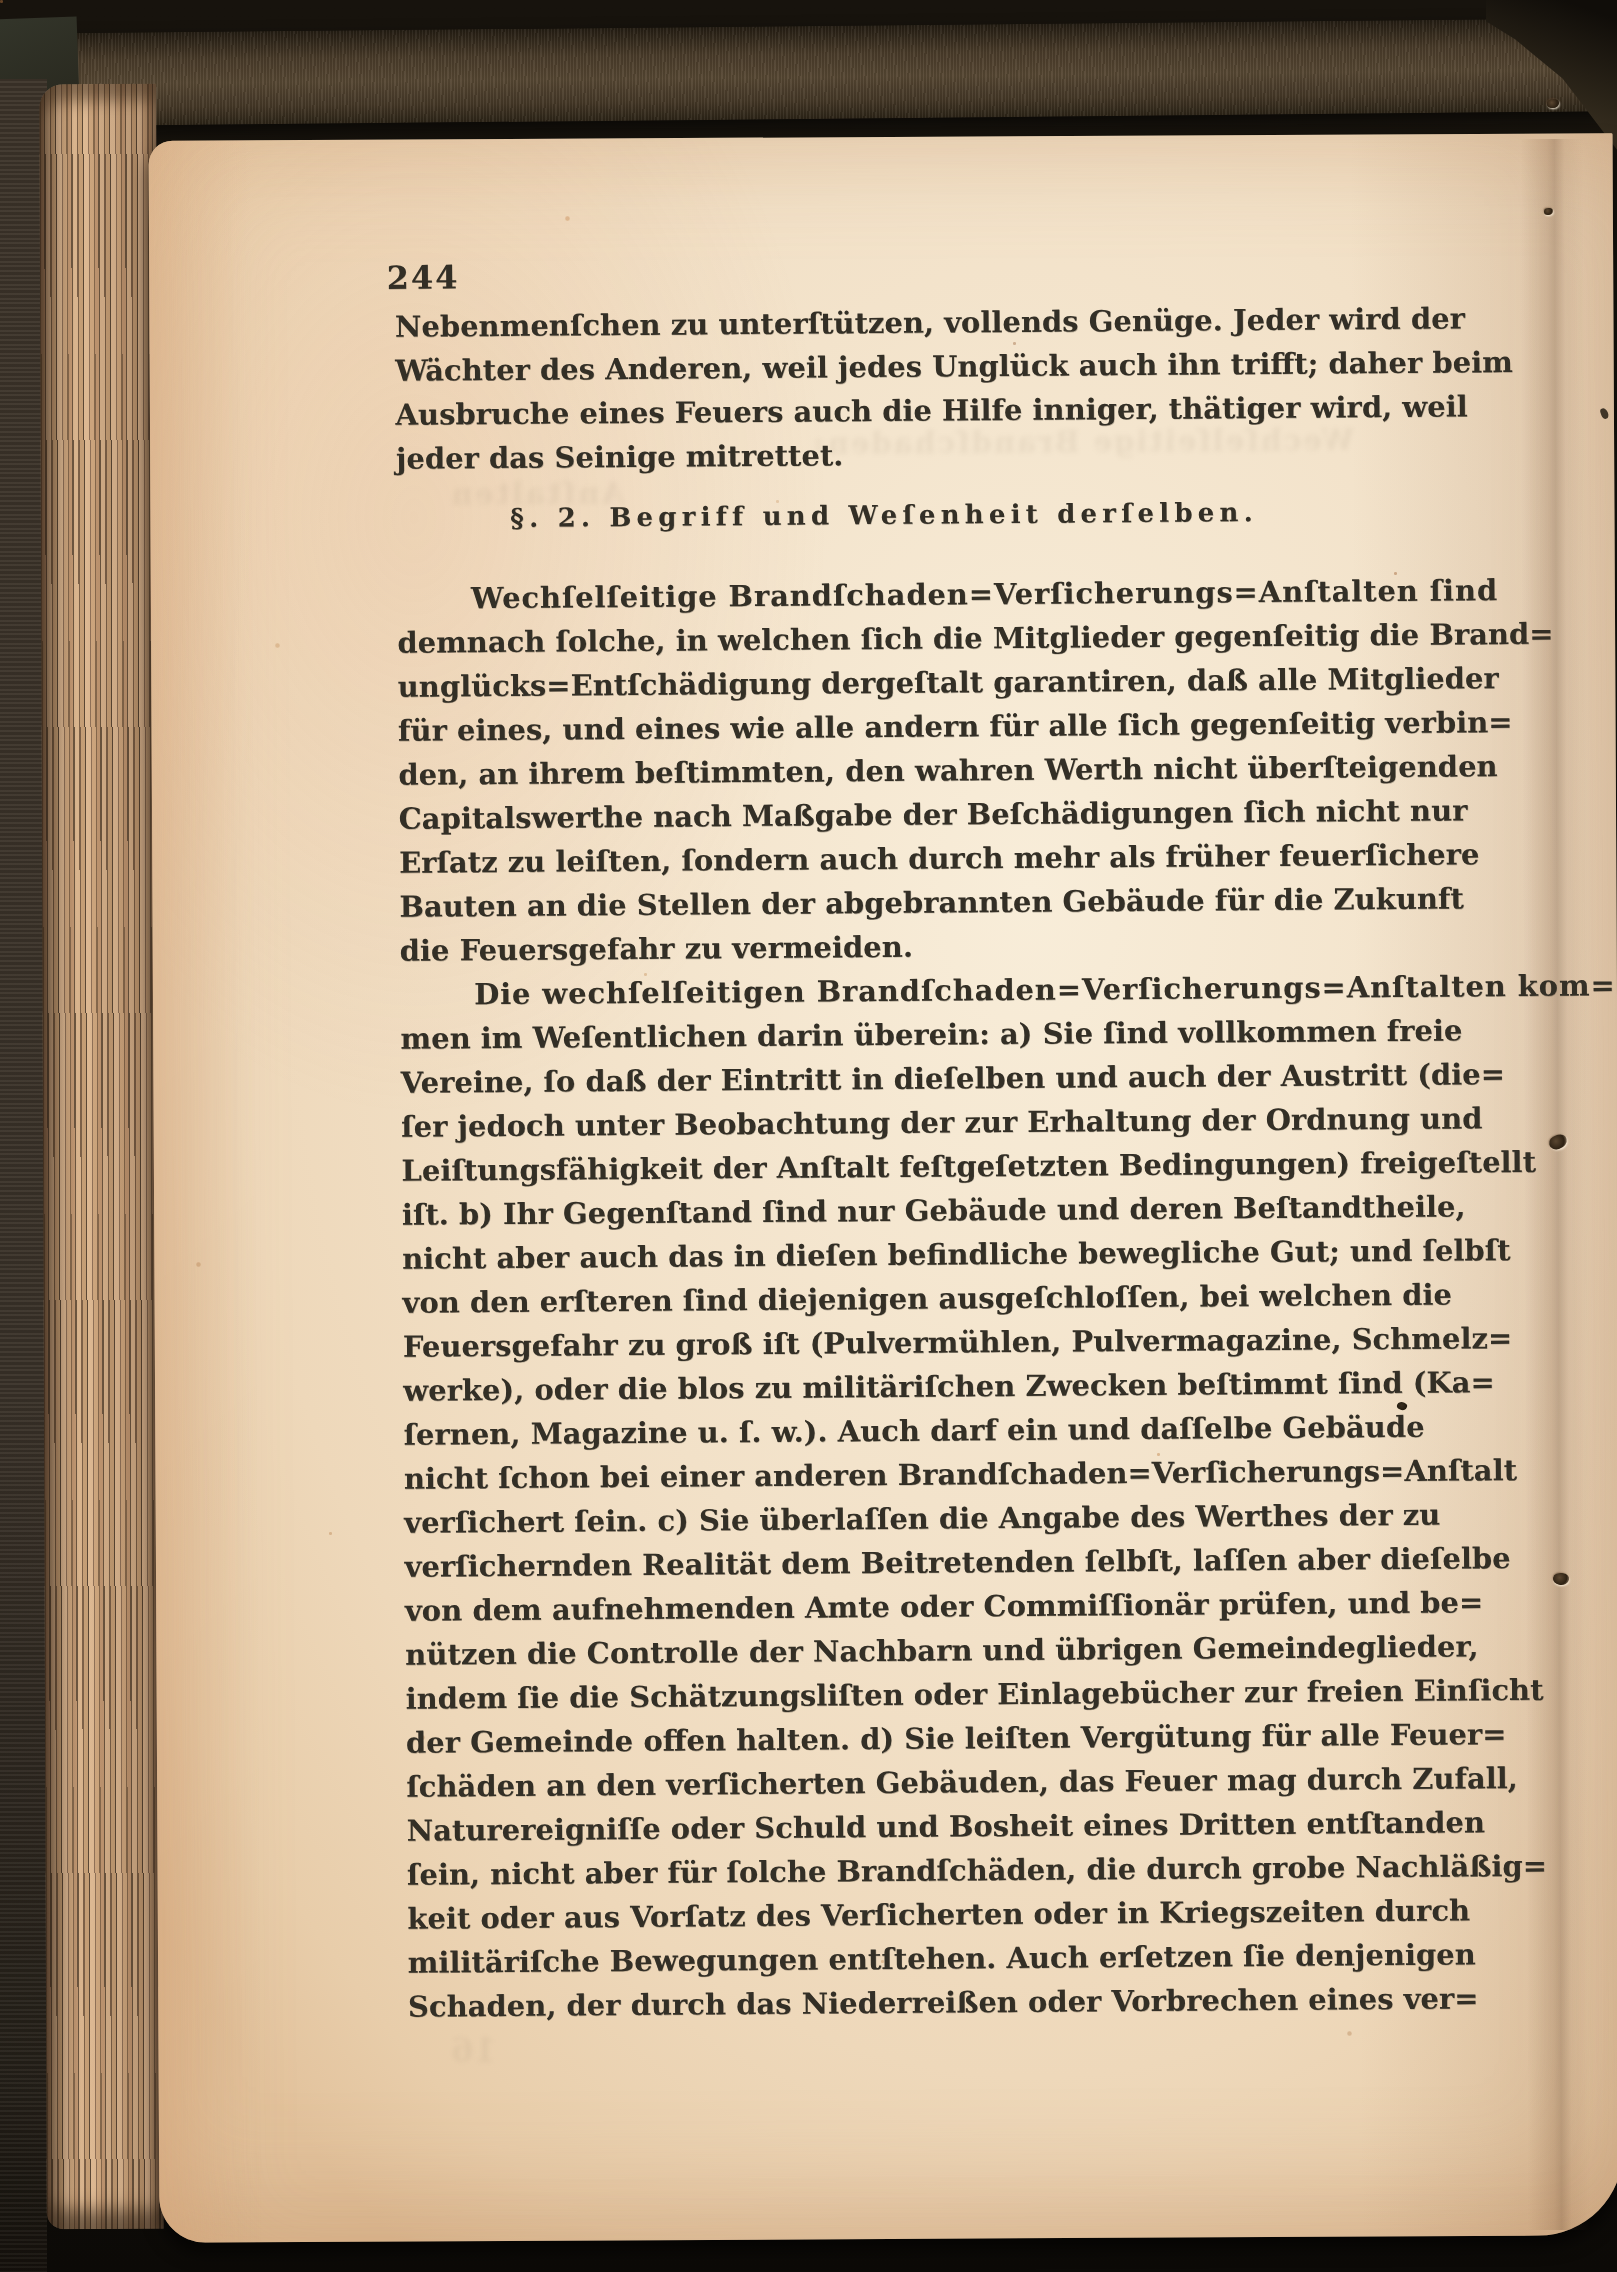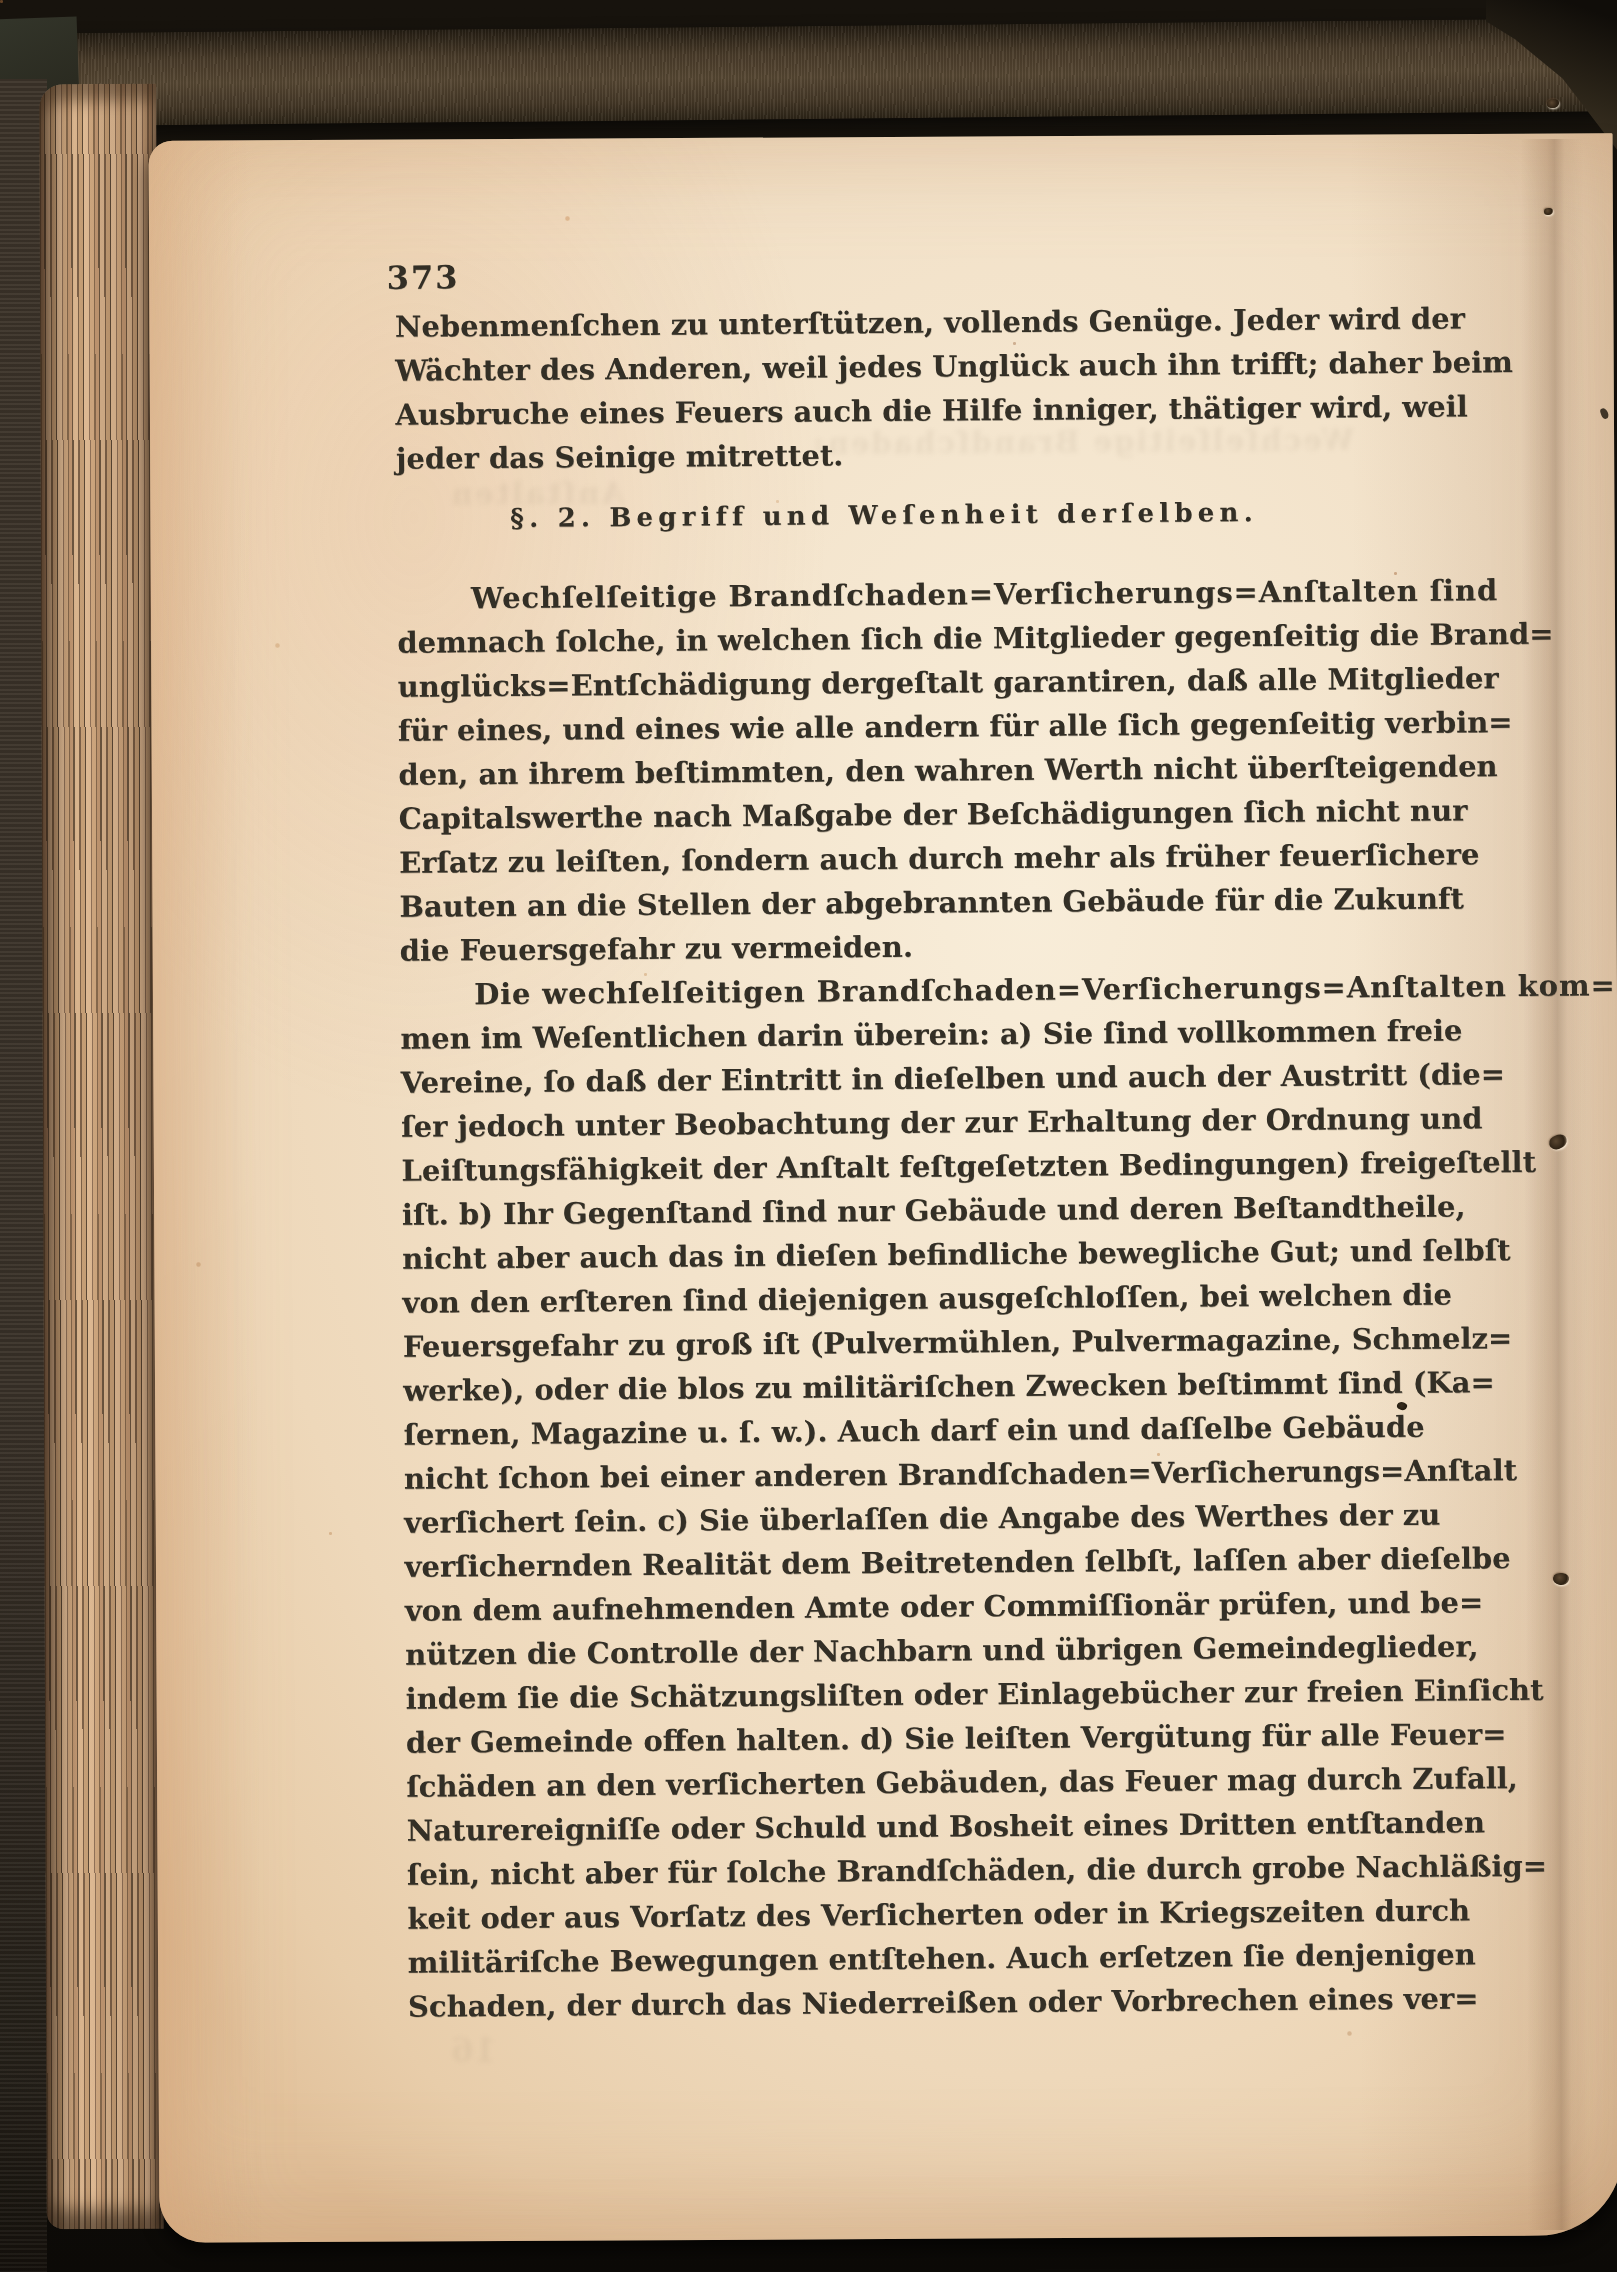--- a/index.html
+++ b/index.html
@@ -170,21 +170,21 @@
   <div class="sewing-hole hole-4"></div>
   <div class="paper-specks"></div>
   <div class="ink-speck"></div>
   <div class="edge-fleck"></div>
 
   <div class="ghost ghost-1">Wechſelſeitige Brandſchaden=Verſicherungs=</div>
   <div class="ghost ghost-2">Anſtalten</div>
   <div class="ghost ghost-footer">16</div>
 
   <div class="page-content">
-    <div class="page-number">373</div>
+    <div class="page-number">244</div>
 
     <div class="para para-1 last-left">
         <div class="line">Nebenmenſchen zu unterſtützen, vollends Genüge. Jeder wird der</div>
         <div class="line">Wächter des Anderen, weil jedes Unglück auch ihn trifft; daher beim</div>
         <div class="line">Ausbruche eines Feuers auch die Hilfe inniger, thätiger wird, weil</div>
         <div class="line">jeder das Seinige mitrettet.</div>
       </div>
 
     <h2 class="section-heading">§. 2. Begriff und Weſenheit derſelben.</h2>
 

